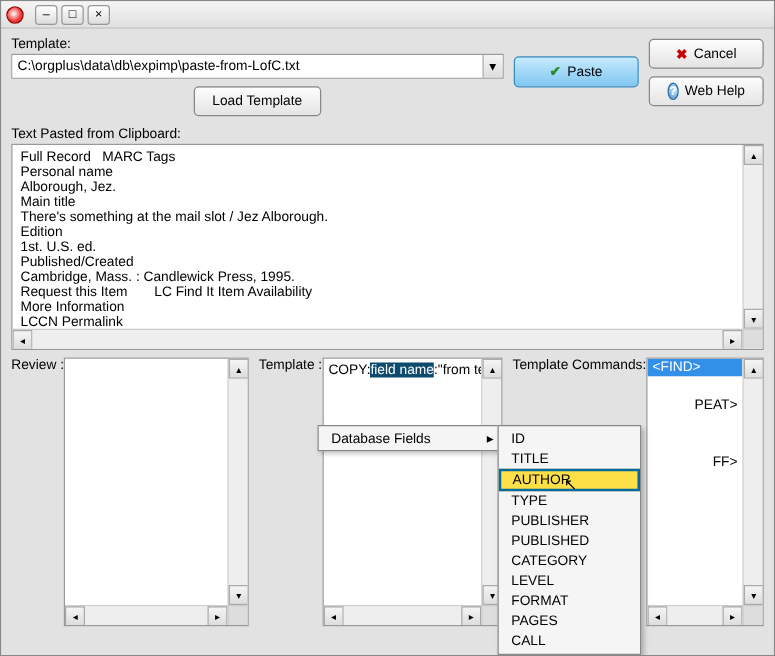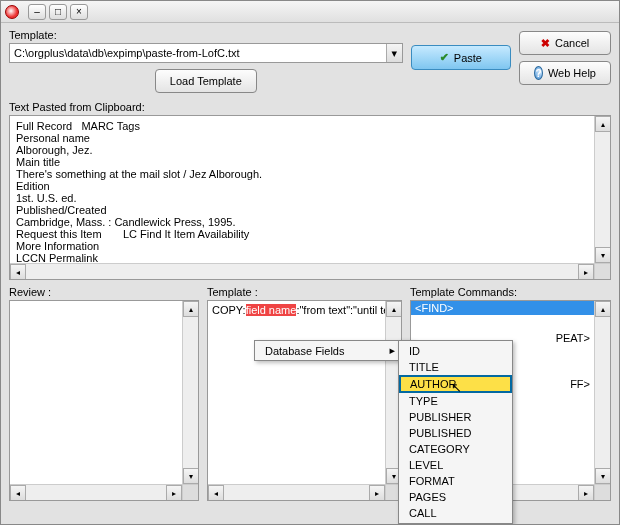--- a/index.html
+++ b/index.html
@@ -149,40 +149,40 @@
 
   .lower {
     display: flex;
     gap: 8px;
     margin-top: 6px;
     height: 215px;
   }
   .col {
     flex: 1;
     display: flex;
-    flex-direction: column;
+    flex-direction: row;
   }
   .box {
     flex: 1;
     background: #fff;
     border: 1px solid #999;
     position: relative;
     overflow:hidden;
   }
   .box-inner {
     position:absolute;top:0;left:0;right:16px;bottom:16px;
     padding:3px 4px;
     font-size:11px;
     overflow:hidden;
   }
   .tpl-line {
     white-space: nowrap;
   }
   .highlight {
-    background: #ef4444;
+    background: #0c4a6e;
     color: #fff;
   }
   .cmd-item {
     padding: 1px 4px;
     white-space: nowrap;
   }
   .cmd-item.sel {
     background: #3290e8;
     color: #fff;
   }

